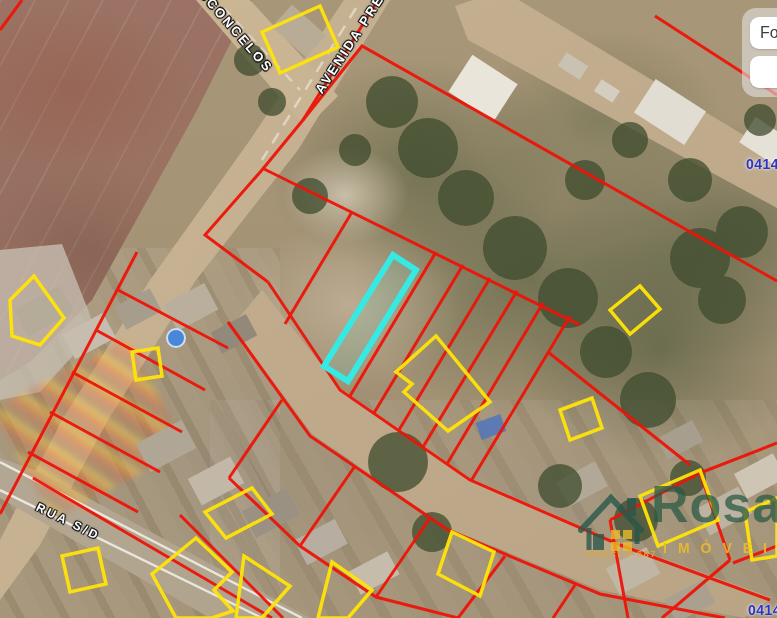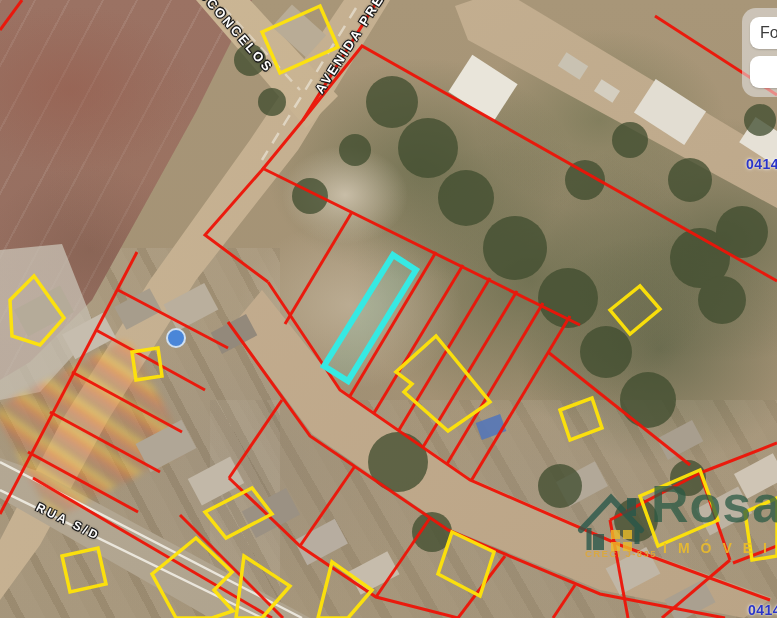--- a/index.html
+++ b/index.html
@@ -250,21 +250,21 @@
       <path d="M4,42 L34,10 L64,42" stroke="#28584a" stroke-width="6" fill="none" stroke-linecap="round"></path>
       <path d="M12,40 L12,62 M60,40 L60,56" stroke="#28584a" stroke-width="5" fill="none"></path>
       <rect x="16" y="46" width="11" height="16" fill="#28584a"></rect>
       <rect x="34" y="42" width="9" height="9" fill="var(--logo-yellow,#edbd2a)"></rect>
       <rect x="46" y="42" width="9" height="9" fill="var(--logo-yellow,#edbd2a)"></rect>
       <rect x="34" y="54" width="9" height="9" fill="var(--logo-yellow,#edbd2a)"></rect>
       <rect x="46" y="54" width="9" height="9" fill="var(--logo-yellow,#edbd2a)"></rect>
     </svg>
     <div class="wm-brand">Rosa</div>
     <div class="wm-imoveis">IMÓVEIS</div>
-    <div class="wm-creci">CRECI J-835</div>
+    <div class="wm-creci">CRECI J-687</div>
   </div>
 
   <div class="floating-panel">
     <div class="panel-btn">
       <span>Fo</span>
     </div>
     <div class="panel-btn"></div>
   </div>
 
 </div>

